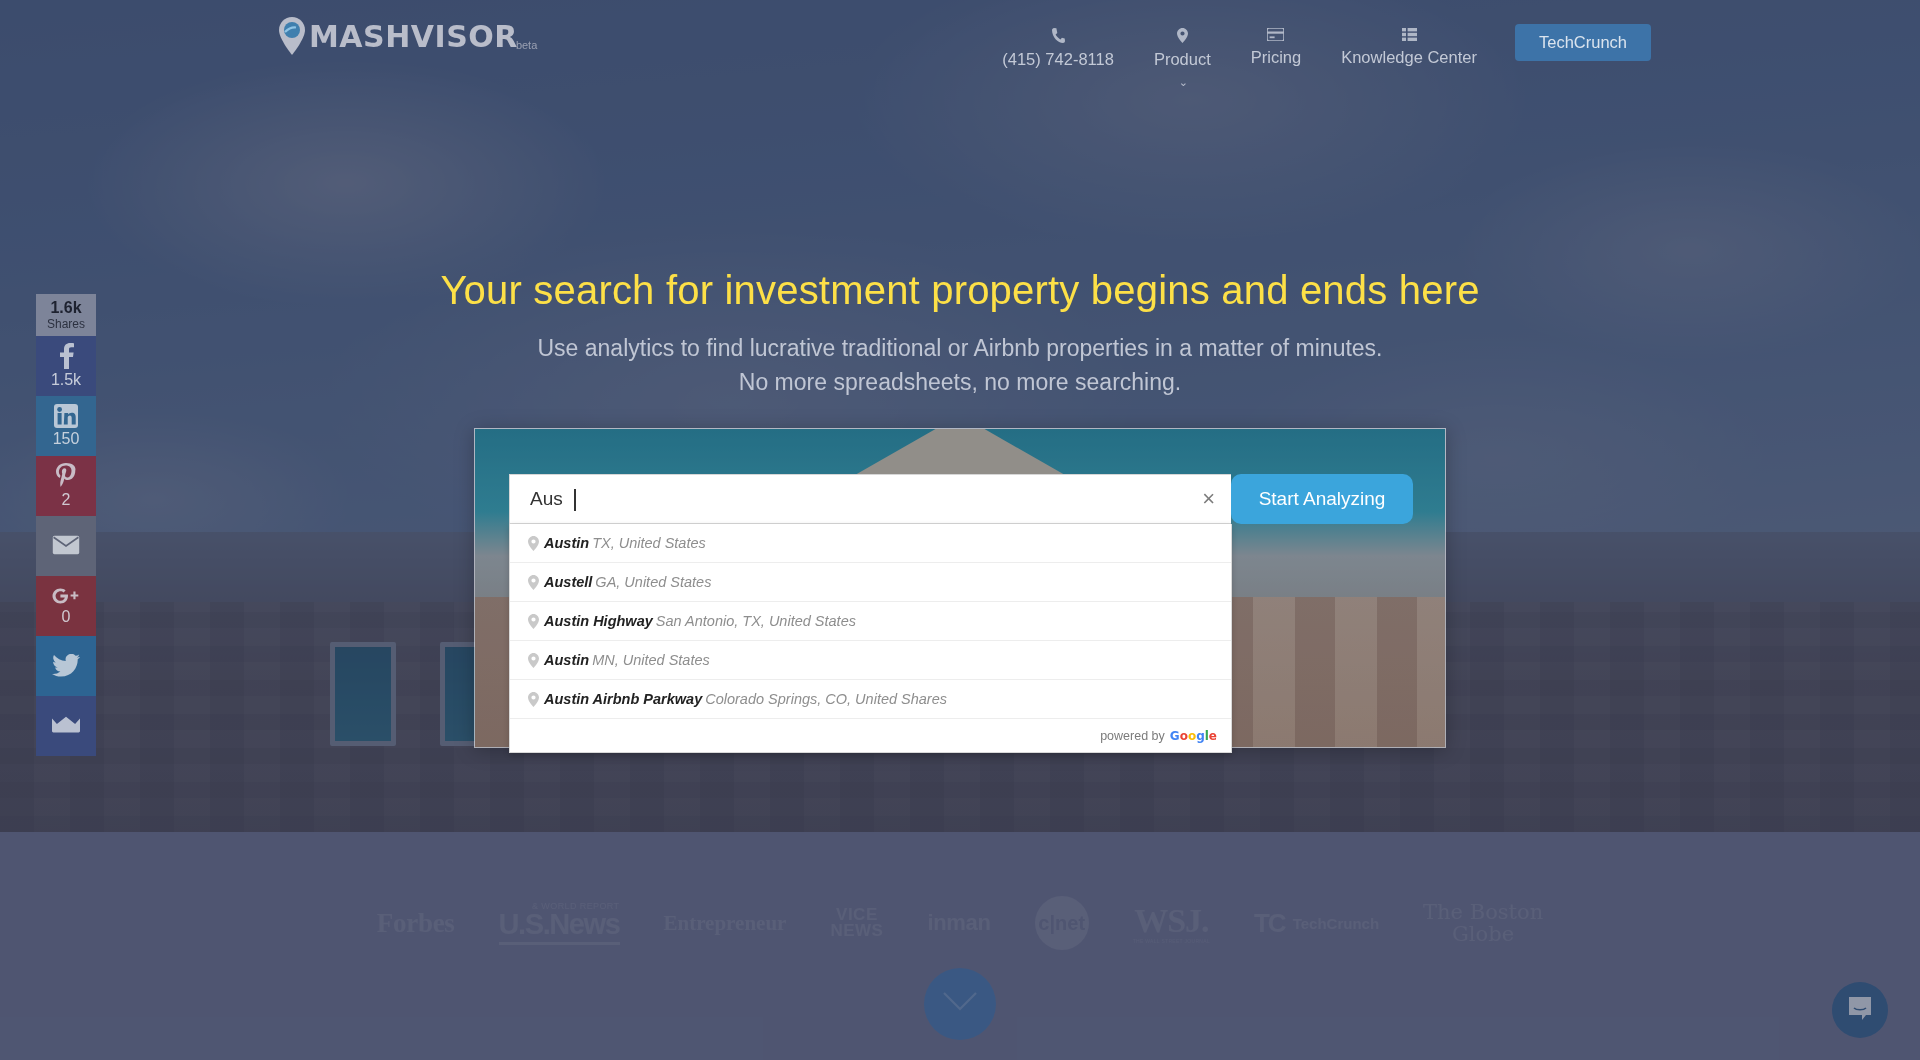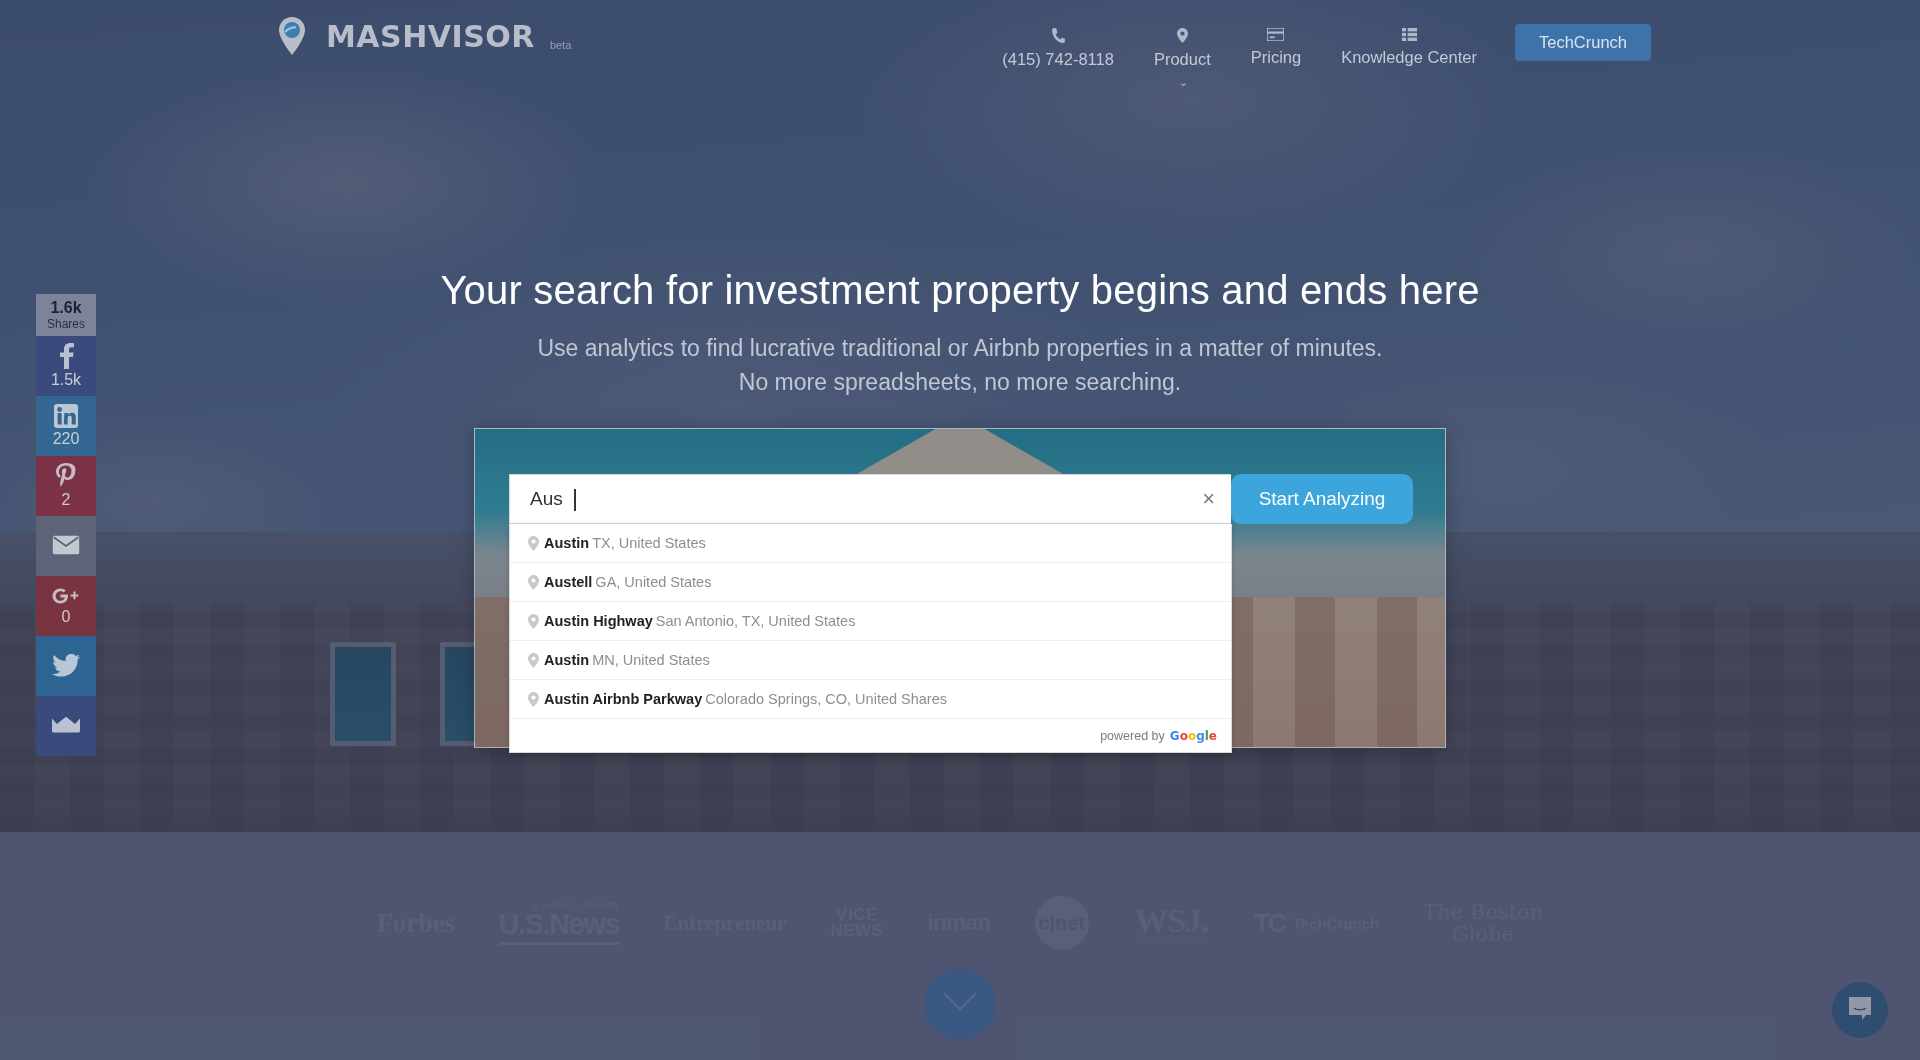--- a/index.html
+++ b/index.html
@@ -60,21 +60,21 @@
     position: absolute; left: 0; top: 0; width: 1920px; height: 1060px;
     background: rgba(40,46,72,.42);
     z-index: 40; pointer-events: none;
   }
 
   
   #navbar {
     position: absolute; left: 0; top: 0; width: 1920px; height: 76px;
     z-index: 50; display: flex; align-items: center;
   }
-  #logo { position: absolute; left: 277px; top: 16px; display: flex; align-items: center; gap: 19px; text-align: right; }
+  #logo { position: absolute; left: 277px; top: 16px; display: flex; align-items: center; gap: 2px; text-align: right; }
   .logo-pin { position: relative; width: 30px; height: 40px; }
   .logo-pin svg { display: block; }
   .logo-word {
     color: #b9bdca; font-size: 30px; font-weight: bold; letter-spacing: .5px;
     font-family: "DejaVu Sans", sans-serif;
   }
   .logo-beta { color: #9aa0b2; font-size: 11px; align-self: flex-end; margin-bottom: 5px; margin-left: -4px; }
 
   #nav-right { position: absolute; right: 269px; top: 24px; display: flex; align-items: center; gap: 0; }
   .nav-item {
@@ -86,21 +86,21 @@
   .nav-item svg { display: block; opacity: .85; }
   .caret { font-size: 11px; margin-left: 2px; opacity: .9; }
   #dashboard-btn {
     margin-left: 18px; background: #3d73a8; color: #dbe4ee;
     font-size: 16.5px; padding: 9px 24px; border-radius: 4px; border: none;
     font-family: "Liberation Sans", sans-serif; cursor: pointer;
   }
 
   
   #hero-text { position: absolute; left: 0; top: 268px; width: 1920px; text-align: center; z-index: 45; }
-  #headline { color: #ffffff; font-size: 40px; font-weight: 400; letter-spacing: .2px; }
+  #headline { color: #fde047; font-size: 40px; font-weight: 400; letter-spacing: .2px; }
   #sub { color: #c0c6d4; font-size: 23px; line-height: 34px; margin-top: 18px; font-weight: 300; }
 
   
   #search-modal {
     position: absolute; left: 474px; top: 428px; width: 972px; height: 320px;
     background: rgba(255,255,255,.22);
     border: 1px solid rgba(255,255,255,.45);
     box-shadow: 0 2px 18px rgba(0,0,0,.25);
     z-index: 60;
   }
@@ -148,21 +148,21 @@
   }
 
   
   #autocomplete {
     position: absolute; left: 34px; top: 95px; width: 723px;
     background: #fff; border: 1px solid #d9d9d9; border-top: none;
     z-index: 4; box-shadow: 0 2px 6px rgba(0,0,0,.18);
   }
   .ac-item {
     display: flex; align-items: center; height: 39px; padding: 0 0 0 12px;
-    border-bottom: 1px solid #ededed; cursor: pointer;
+    border-bottom: 1px solid #ededed; cursor: pointer; font-style: italic;
   }
   .ac-item:last-of-type { border-bottom: none; }
   .ac-pin { width: 22px; display: flex; justify-content: center; flex: none; }
   .ac-text { font-size: 14.5px; color: #777; white-space: nowrap; }
   .ac-main { color: #222; font-weight: bold; margin-right: 3px; }
   .ac-rest { color: #8e8e8e; }
   #powered {
     height: 33px; display: flex; align-items: center; justify-content: flex-end;
     padding-right: 14px; font-size: 12.5px; color: #7b7b7b; background: #fff;
   }
@@ -400,21 +400,21 @@
   </div>
   <div class="s-cell s-btn s-li">
     <span>
       <svg width="24" height="24" viewBox="0 0 24 24">
           <rect width="24" height="24" rx="3" fill="#dfe3ea"></rect>
           <rect x="3.6" y="9" width="4" height="11.5" fill="#336690"></rect>
           <circle cx="5.6" cy="5.5" r="2.4" fill="#336690"></circle>
           <path d="M10.4 9h3.8v1.6c.6-1 1.8-1.9 3.6-1.9 3 0 3.9 1.8 3.9 4.6v7.2h-4v-6.4c0-1.5-.5-2.5-1.9-2.5-1.1 0-1.7.8-2 1.5-.1.3-.1.6-.1 1v6.4h-3.9z" fill="#336690"></path>
         </svg>
     </span>
-    <span class="sn">220</span>
+    <span class="sn">150</span>
   </div>
   <div class="s-cell s-btn s-pi">
     <span>
       <svg width="22" height="26" viewBox="0 0 22 26">
           <path d="M11 0C4.9 0 1 4 1 8.8c0 2.3 1.3 5.1 3.4 6 .3.1.5 0 .6-.3l.4-1.6c.1-.3 0-.4-.2-.6-.8-.9-1.3-2-1.3-3.5 0-3.5 2.6-6.4 6.8-6.4 3.7 0 5.8 2.2 5.8 5.1 0 3.9-1.7 7.1-4.3 7.1-1.4 0-2.5-1.1-2.1-2.6.4-1.7 1.2-3.5 1.2-4.8 0-1.1-.6-2-1.8-2-1.4 0-2.6 1.5-2.6 3.5 0 1.3.4 2.1.4 2.1l-1.8 7.5c-.5 2.2-.1 4.9 0 5.2 0 .2.3.2.4.1.1-.2 1.9-2.3 2.5-4.5l1-3.7c.5.9 1.9 1.7 3.4 1.7 4.5 0 7.5-4.1 7.5-9.5C21.3 3.6 17.8 0 11 0z" fill="#dfe3ea"></path>
         </svg>
     </span>
     <span class="sn">2</span>
   </div>
   <div class="s-cell s-btn s-em">

